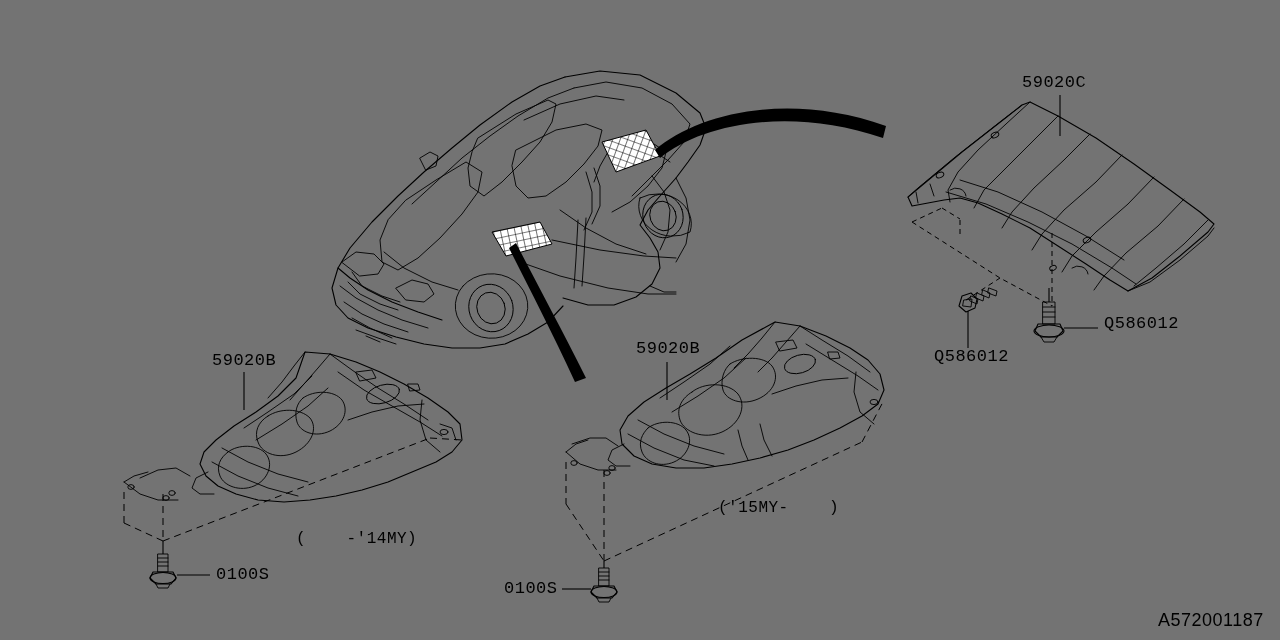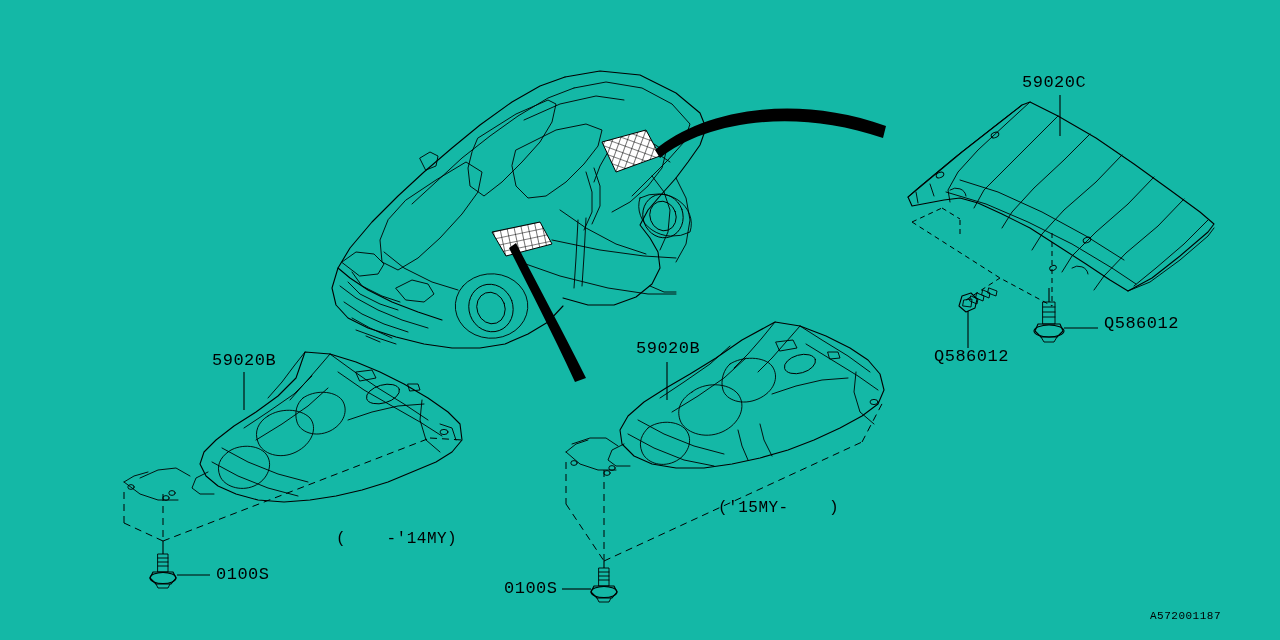--- a/index.html
+++ b/index.html
@@ -7,21 +7,21 @@
     padding: 0;
     background: #ffffff;
   }
   body {
     font-family: "Liberation Sans", sans-serif;
   }
   #diagram-root {
     position: relative;
     width: 1280px;
     height: 640px;
-    background: #14b8a6;
+    background: #737373;
     overflow: hidden;
   }
   #diagram-root svg {
     position: absolute;
     top: 0;
     left: 0;
   }
   .label {
     position: absolute;
     font-family: "Liberation Mono", monospace;
@@ -29,26 +29,27 @@
     letter-spacing: 0.5px;
     color: #000000;
     white-space: pre;
     line-height: 1;
   }
   .label-small {
     font-size: 16px;
   }
   .label-code {
     position: absolute;
-    font-family: Liberation Mono, monospace;
-    font-size: 11px;
+    font-family: Liberation Sans, sans-serif;
+    font-size: 18px;
     letter-spacing: 0.5px;
     color: #000000;
     white-space: pre;
     line-height: 1;
+    margin-left: 8px;
   }
   .stroke {
     fill: none;
     stroke: #000000;
     stroke-width: 1.1;
     stroke-linejoin: round;
     stroke-linecap: round;
   }
   .stroke-thin {
     fill: none;
@@ -393,19 +394,19 @@
   <div class="label" style="left:636px; top:340px;">59020B</div>
 
   <div class="label" style="left:934px; top:348px;">Q586012</div>
 
   <div class="label" style="left:1104px; top:315px;">Q586012</div>
 
   <div class="label" style="left:216px; top:566px;">0100S</div>
 
   <div class="label" style="left:504px; top:580px;">0100S</div>
 
-  <div class="label label-small" style="left:296px; top:531px;margin-left:40px;">(    -'14MY)</div>
+  <div class="label label-small" style="left:296px; top:531px;">(    -'14MY)</div>
 
   <div class="label label-small" style="left:718px; top:500px;">('15MY-    )</div>
 
   <div class="label-code" style="left:1150px; top:611px;">A572001187</div>
 
 </div>
 
 </body></html>

